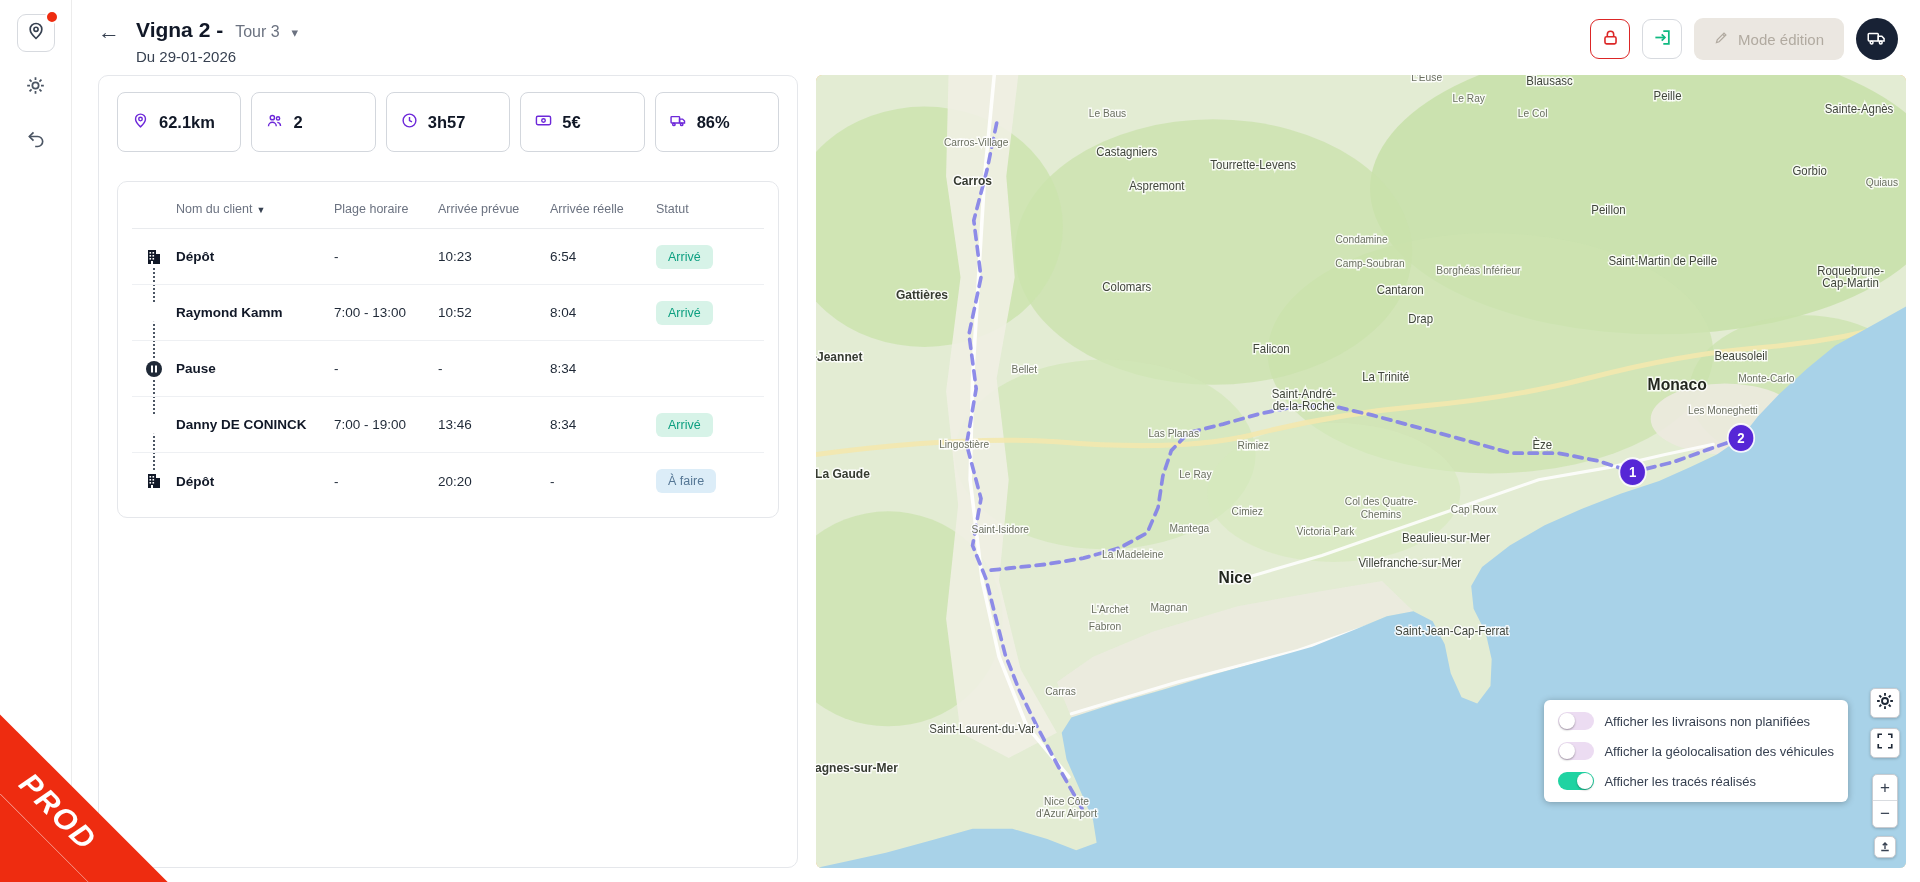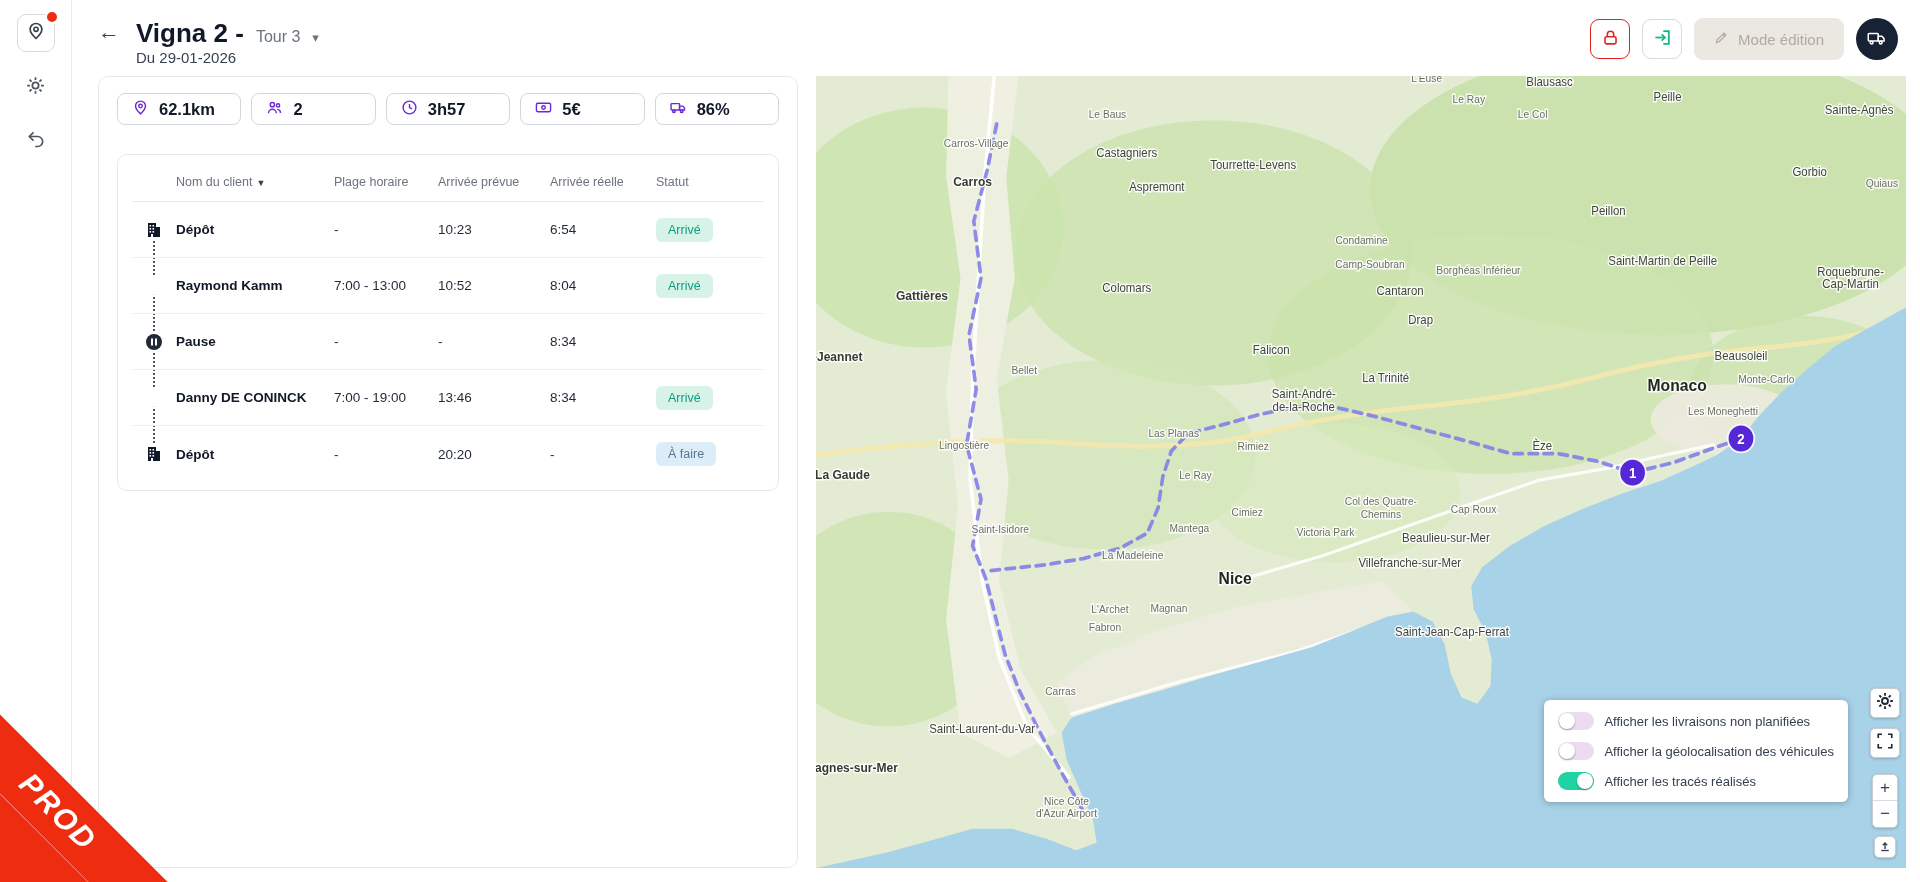--- a/index.html
+++ b/index.html
@@ -12,37 +12,37 @@
   .side-btn { width:38px; height:38px; display:flex; align-items:center; justify-content:center; border-radius:9px; cursor:pointer; position:relative; color:#374151; }
   .side-btn.bordered { border:1px solid #d7dadf; }
   .notif-dot { position:absolute; top:-5px; right:-5px; width:14px; height:14px; border-radius:50%; background:var(--prod-red,#ee2c10); border:2px solid #fff; }
 
   
   .main { flex:1; display:flex; flex-direction:column; min-width:0; }
   header { display:flex; justify-content:space-between; align-items:flex-start; padding:18px 22px 10px 26px; }
   .hdr-left { display:flex; gap:16px; align-items:flex-start; }
   .back-arrow { font-size:22px; color:#374151; cursor:pointer; line-height:28px; }
   .title-row { display:flex; align-items:baseline; gap:12px; }
-  .page-title { font-size:26px; font-weight:bold; color:#111827; }
+  .page-title { font-size:21px; font-weight:bold; color:#111827; }
   .tour-name { font-size:16px; color:#6b7280; }
   .chevron { font-size:13px; color:#6b7280; cursor:pointer; }
-  .date-line { font-size:15px; color:#374151; }
+  .date-line { font-size:15px; color:#374151; margin-top:6px; }
   .hdr-right { display:flex; align-items:center; gap:12px;padding-left:16px; }
   .icon-btn { width:40px; height:40px; border-radius:9px; background:#fff; border:1px solid #d7dadf; display:flex; align-items:center; justify-content:center; cursor:pointer; }
   .icon-btn.lock { border:1.5px solid var(--lock-red,#dc2626); }
   .pill-btn { height:42px; padding:0 20px; border-radius:9px; border:none; background:#ebe7e1; color:#b1aaa0; font-size:15px; display:flex; align-items:center; gap:9px; cursor:default; font-family:inherit; }
   .circle-btn { width:42px; height:42px; border-radius:50%; background:var(--dark-button,#182235); display:flex; align-items:center; justify-content:center; cursor:pointer; border:none; }
 
   
   .content { flex:1; display:flex; gap:18px; padding:0 14px 14px 26px; min-height:0; }
 
   
   .panel { width:700px; border:1px solid #e5e7eb; border-radius:10px; background:#fff; padding:16px 18px; overflow:hidden; }
   .stats { display:flex; gap:10px; }
-  .stat-box { flex:1; height:32px; border:1px solid #d3d7dd; border-radius:8px; display:flex; align-items:center; gap:10px; padding-left:14px; cursor:default; }
+  .stat-box { flex:1; height:60px; border:1px solid #d3d7dd; border-radius:8px; display:flex; align-items:center; gap:10px; padding-left:14px; cursor:default; }
   .stat-value { font-size:16.5px; font-weight:600; color:#111827; }
 
   .table-card { margin-top:29px; border:1px solid #e5e7eb; border-radius:10px; padding:4px 14px 8px; }
   .t-grid { display:grid; grid-template-columns:44px 158px 104px 112px 106px 1fr; align-items:center; }
   .t-head { padding:16px 0 12px; color:#6b7280; font-size:12.5px; border-bottom:1px solid #e9ebee; }
   .t-head .sort-ic { font-size:9px; color:#374151; margin-left:4px; }
   .t-body { position:relative; }
   .tl-line { position:absolute; left:21px; top:28px; bottom:28px; border-left:2px dotted #4b5563; z-index:0; }
   .t-row { height:56px; border-bottom:1px solid #eef0f3; position:relative; z-index:1; }
   .t-row:last-child { border-bottom:none; }
@@ -50,21 +50,21 @@
   .marker-cell > span { background:#fff; display:flex; align-items:center; justify-content:center; padding:2px 0; }
   .mk-num { width:19px; height:19px; border-radius:50%; background:#1f2937; color:#fff !important; font-size:11px; font-weight:bold; }
   .cell-name { font-weight:600; font-size:13.5px; color:#111827; }
   .cell-time { font-size:13.5px; color:#1f2937; }
   .badge { display:inline-block; padding:5px 12px; border-radius:6px; font-size:12.5px; }
   .badge:empty { display:none; }
   .badge.done { background:var(--done-bg,#d7f3e8); color:var(--done-tx,#0c9f80); }
   .badge.todo { background:var(--todo-bg,#dcedf8); color:var(--todo-tx,#557795); }
 
   
-  .map { flex:1; position:relative; border-radius:0; overflow:hidden; background:#fdba74; min-width:0;text-decoration:underline; }
+  .map { flex:1; position:relative; border-radius:6px; overflow:hidden; background:#fdba74; min-width:0;text-decoration:underline; }
   #map-svg { position:absolute; inset:0; width:100%; height:100%; }
   #map-svg text { font-family:"Liberation Sans", sans-serif; text-anchor:middle; paint-order:stroke; stroke:rgba(255,255,255,.85); stroke-width:2.2px; }
   .lbl   { font-size:9.5px; fill:#41463c; }
   .lbl-s { font-size:8.5px; fill:#6a6f60; }
   .lbl-m { font-size:10px;  fill:#363b31; font-weight:600; }
   .lbl-c { font-size:13px;  fill:#23271f; font-weight:bold; }
   .route { fill:none; stroke:var(--route,#8280e8); stroke-width:3; stroke-dasharray:7 5.5; stroke-linecap:round; opacity:.9; }
   .mk   { fill:var(--marker,#5627d6); stroke:rgba(255,255,255,.9); stroke-width:1.5; }
   .mk-t { fill:#fff; font-size:11px; font-weight:bold; stroke:none !important; }
 

